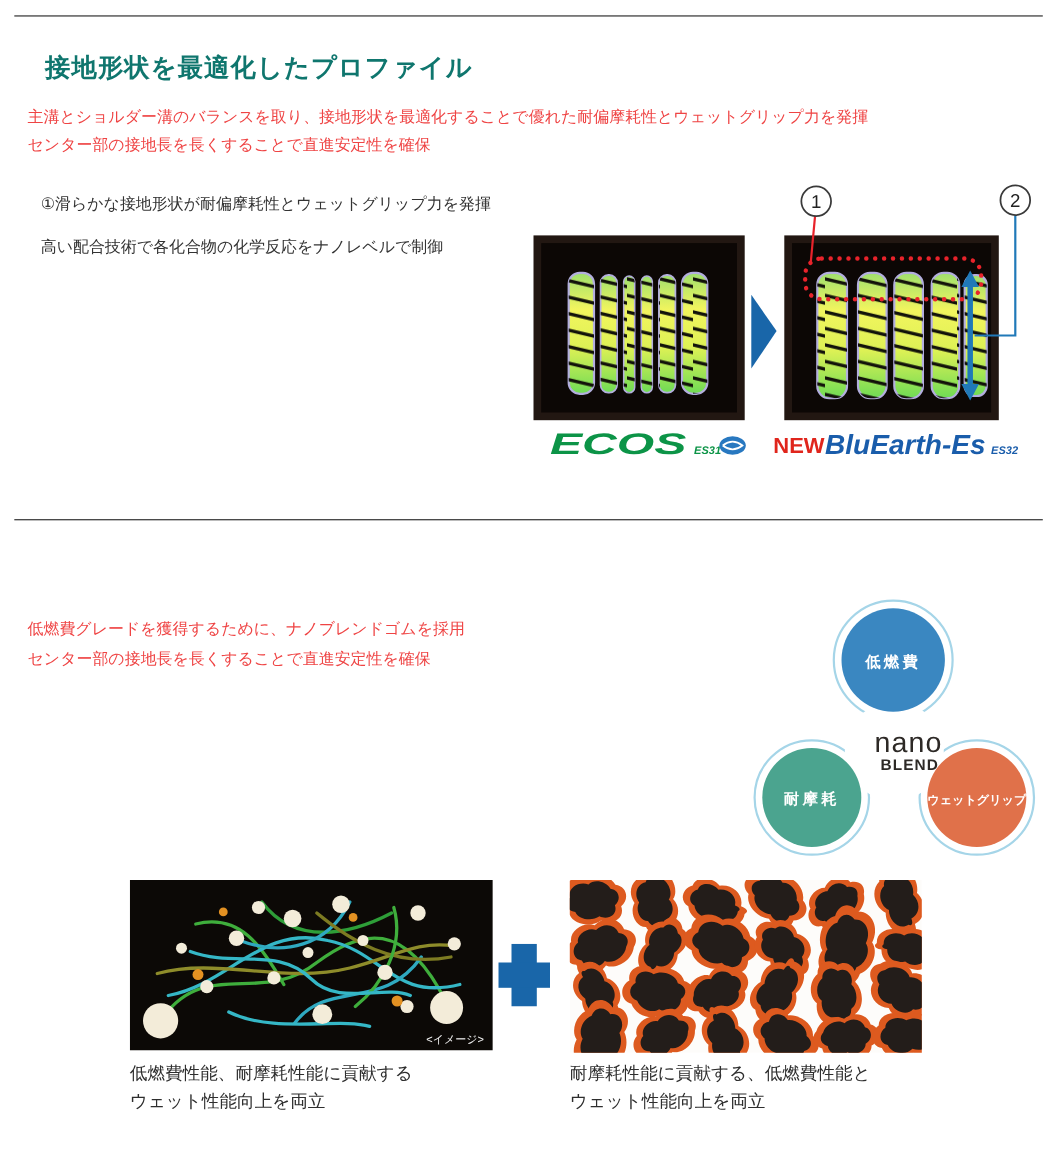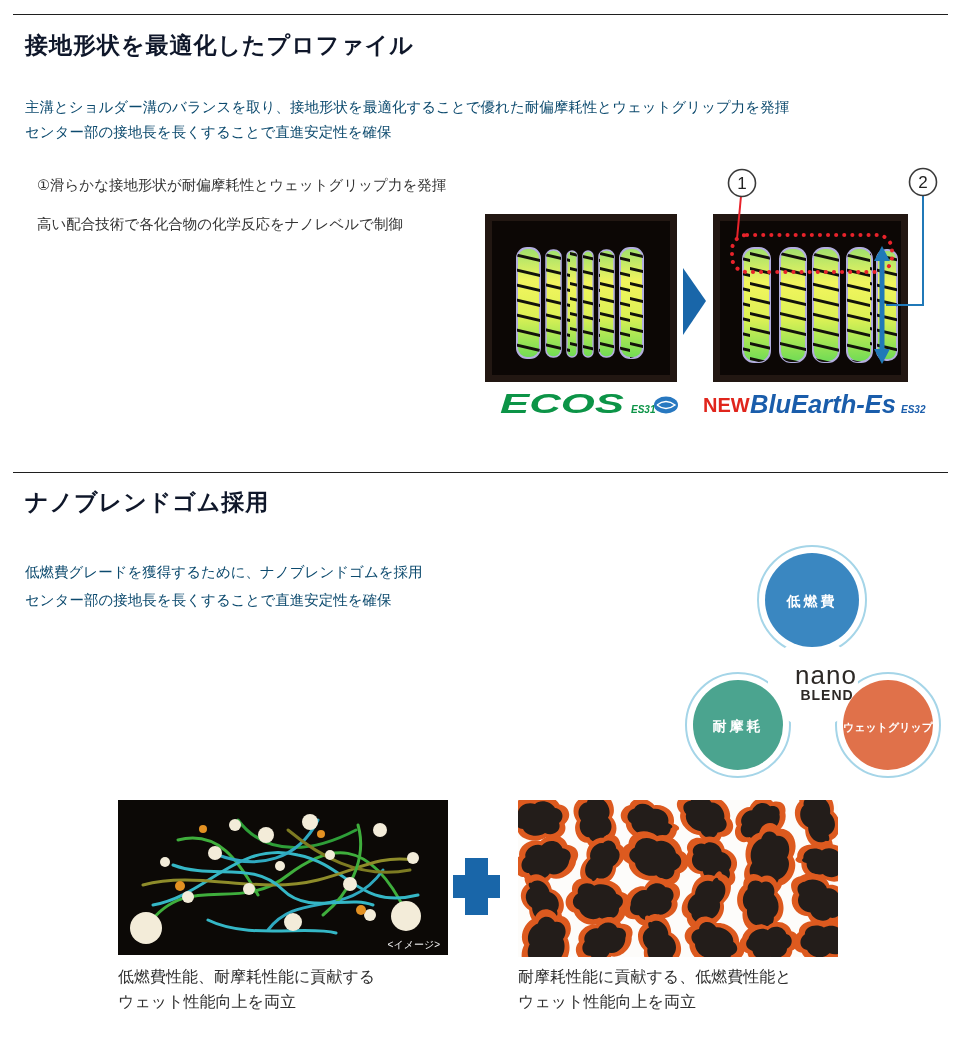--- a/index.html
+++ b/index.html
@@ -2,25 +2,25 @@
 <html><head>
 <meta charset="utf-8">
 <style>
   html,body { margin:0; padding:0; background:#fff; }
   .page {
     position:relative; width:961px; height:1060px; background:#fff; overflow:hidden;
     font-family:"Liberation Sans","DejaVu Sans",sans-serif; color:#333;
   }
   .rule { position:absolute; left:13px; width:935px; height:1px; background:#1f1f1f; }
   .h-blue {
-    position:absolute; left:25px; margin:0; font-size:23px; font-weight:bold;
-    color:#0f172a; letter-spacing:1px; white-space:nowrap;
+    position:absolute; left:25px; margin:16px; font-size:23px; font-weight:bold;
+    color:#0f766e; letter-spacing:1px; white-space:nowrap;
   }
   .body-text {
-    position:absolute; left:25px; font-size:14.5px; line-height:25px; color:#0c4a6e;
+    position:absolute; left:25px; font-size:14.5px; line-height:25px; color:#ef4444;
     white-space:nowrap;
   }
   .point-text { position:absolute; left:25px; font-size:14.5px; color:#333; white-space:nowrap;margin-left:12px; }
   .fig-svg, .nano-svg, .poly-svg, .sil-svg, .plus-svg { position:absolute; display:block; }
   .caption {
     position:absolute; top:964px; text-align:left; font-size:16px; line-height:25px;
     color:#2e2e2e;
   }
   .cap-left { left:118px; width:330px; }
   .cap-right { left:518px; width:320px; }
@@ -121,21 +121,20 @@
     </g>
 
     <g>
       <text x="223" y="252" font-size="20" font-weight="bold" fill="#e0251c">NEW</text>
       <text x="270" y="253" font-size="25" font-weight="bold" font-style="italic" fill="#1a5dab" textLength="146" lengthAdjust="spacingAndGlyphs">BluEarth-Es</text>
       <text x="421" y="253" font-size="10" font-weight="bold" font-style="italic" fill="#1a5dab">ES32</text>
     </g>
   </svg>
 
   <div class="rule" style="top:472px;"></div>
-  <h1 class="h-blue" style="top:487px;">ナノブレンドゴム採用</h1>
 
   <div class="body-text" style="top:558px; line-height:28px;">
     <div>低燃費グレードを獲得するために、ナノブレンドゴムを採用</div>
     <div>センター部の接地長を長くすることで直進安定性を確保</div>
   </div>
 
   <svg class="nano-svg" style="left:680px; top:540px;" width="281" height="250" viewBox="0 0 281 250">
     <g>
       <circle cx="132" cy="60" r="54" fill="#fff" stroke="#a5d5e8" stroke-width="2"></circle>
       <circle cx="58" cy="185" r="52" fill="#fff" stroke="#a5d5e8" stroke-width="2"></circle>

